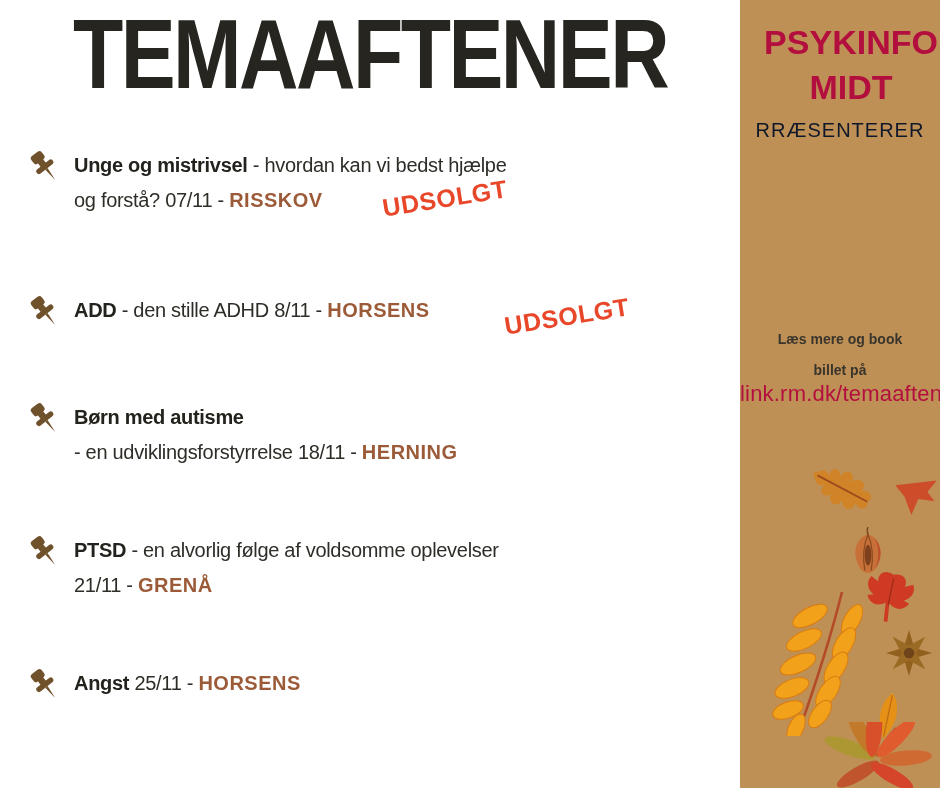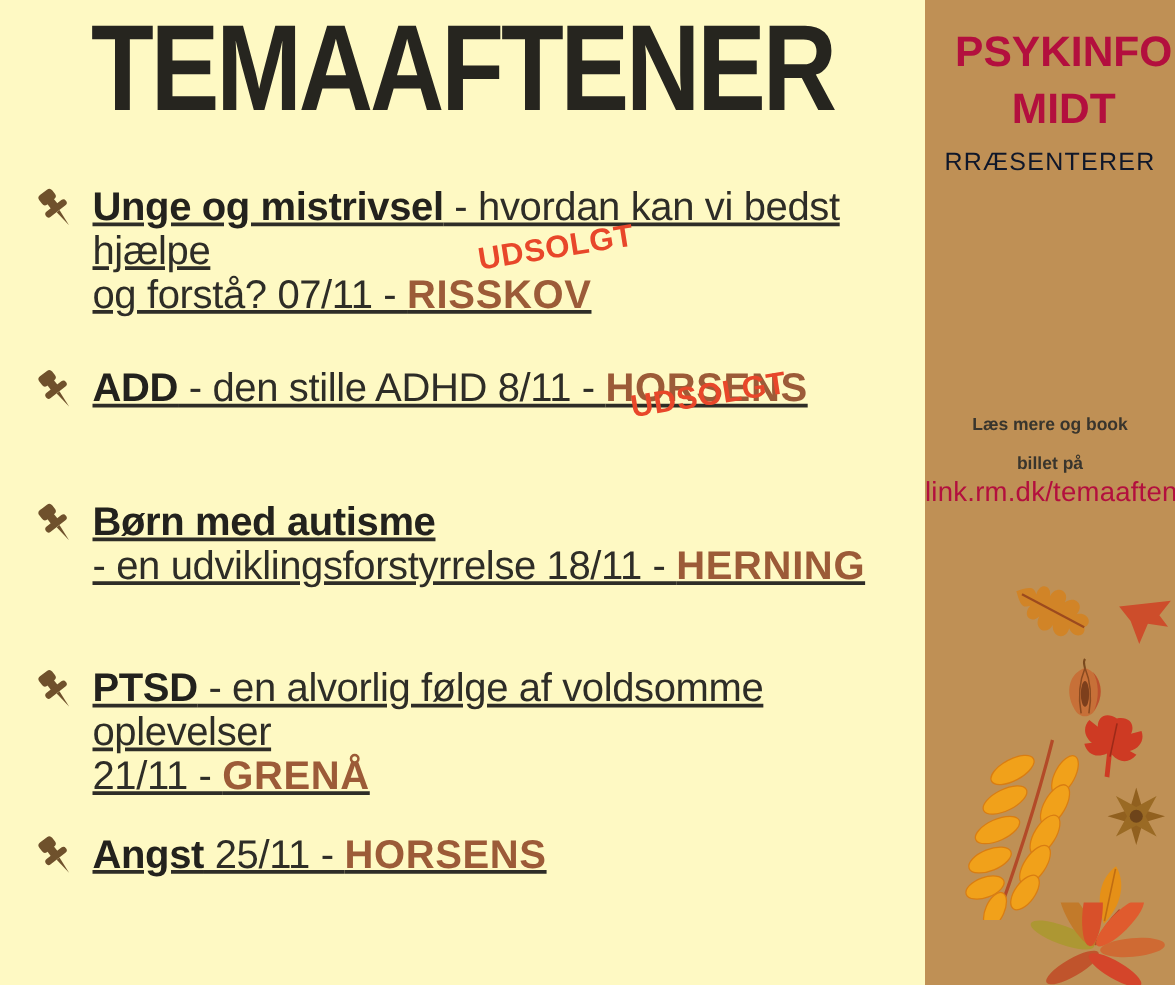--- a/index.html
+++ b/index.html
@@ -1,31 +1,31 @@
 <!DOCTYPE html>
 <html><head>
 <meta charset="utf-8">
 <style>
   html,body { margin:0; padding:0; }
   body { font-family:"Liberation Sans", sans-serif; }
   .poster { position:relative; width:940px; height:788px; overflow:hidden; background:#e9e6e1; }
 
   
-  .main { position:absolute; left:0; top:0; width:740px; height:788px; background:#fef9c3; }
+  .main { position:absolute; left:0; top:0; width:740px; height:788px; background:#ffffff; }
 
   .title {
     position:absolute; top:4px; left:0; width:740px;
     text-align:center; font-size:98px; line-height:100px; font-weight:700;
     color:#26251f; letter-spacing:-3px;
     transform:scaleX(.84); transform-origin:50% 50%;
     white-space:nowrap;
   }
 
   .event { position:absolute; left:26px; width:690px; }
-  .event-text { margin-left:48px; font-size:32px; line-height:35px; color:#2e2d27; letter-spacing:-.3px;text-decoration:underline; }
+  .event-text { margin-left:48px; font-size:20px; line-height:35px; color:#2e2d27; letter-spacing:-.3px; }
   .bold-part { font-weight:700; color:#23221d; }
   .city { font-weight:700; color:#9c5b38; letter-spacing:.5px;margin-top:32px; }
   .pin { position:absolute; left:0; top:0; width:38px; height:38px; }
 
   .udsolgt {
     position:absolute; font-size:25px; font-weight:700; color:#e8472a;
     letter-spacing:.5px; transform:rotate(-9deg); white-space:nowrap;
   }
   .udsolgt-1 { left:356px; top:36px; }
   .udsolgt-2 { left:478px; top:9px; }

